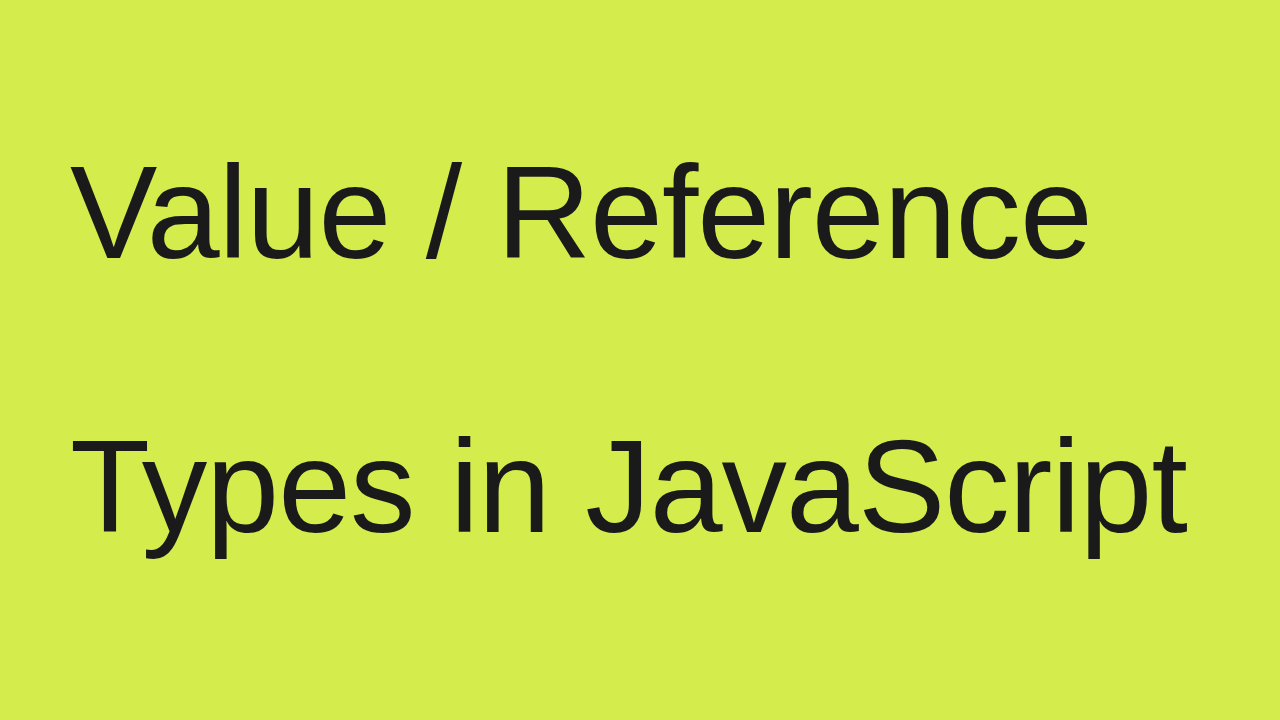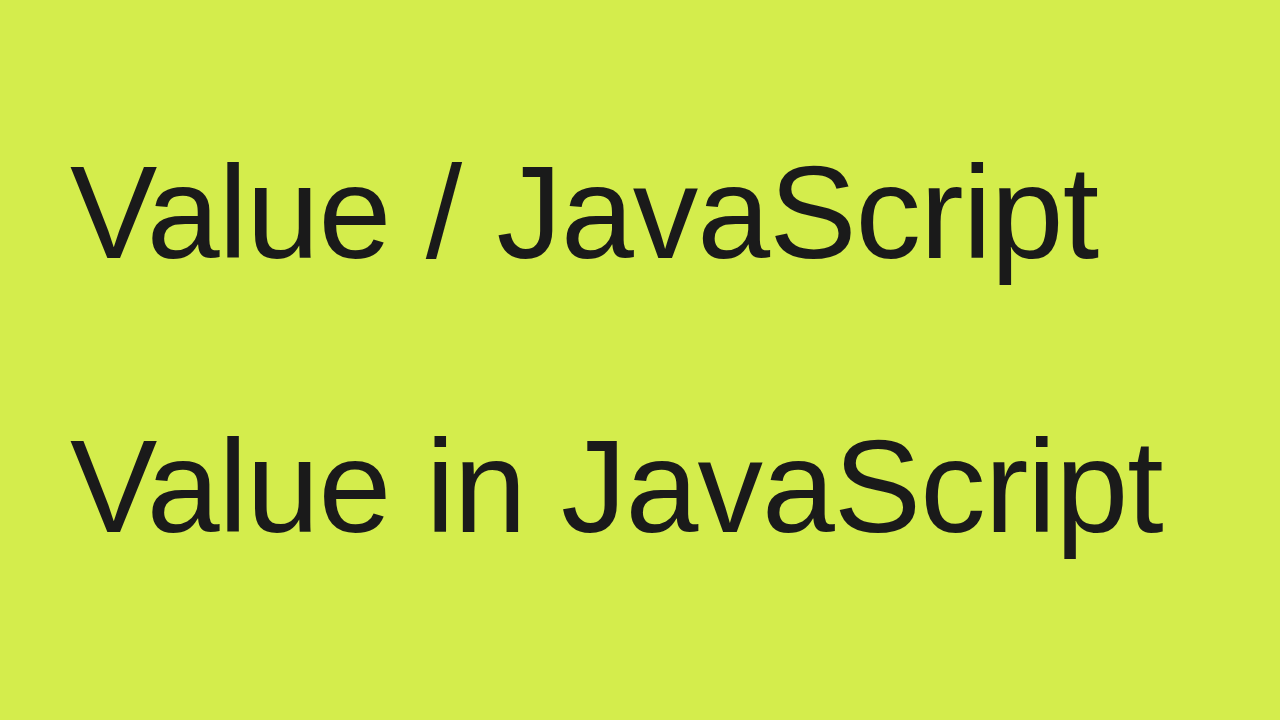--- a/index.html
+++ b/index.html
@@ -28,15 +28,15 @@
     .line1 {
       margin-bottom: 130px;
       margin-top: -20px;
     }
     .line2 {
     }
   </style>
 </head>
 <body>
 
-<div class="title-line line1">Value / JavaScript</div>
+<div class="title-line line1">Value / Reference</div>
 
-<div class="title-line line2">Value in JavaScript</div>
+<div class="title-line line2">Types in JavaScript</div>
 
 </body></html>

